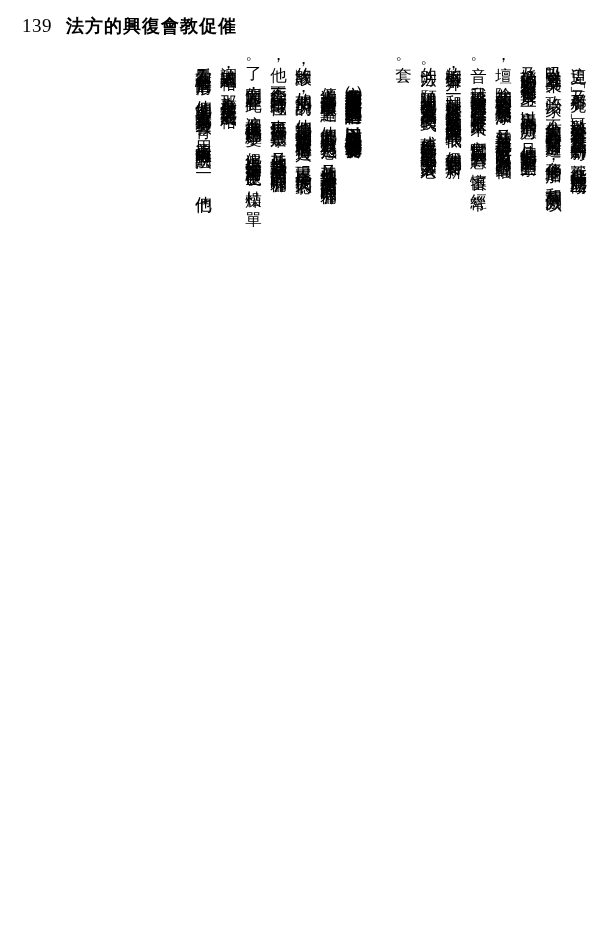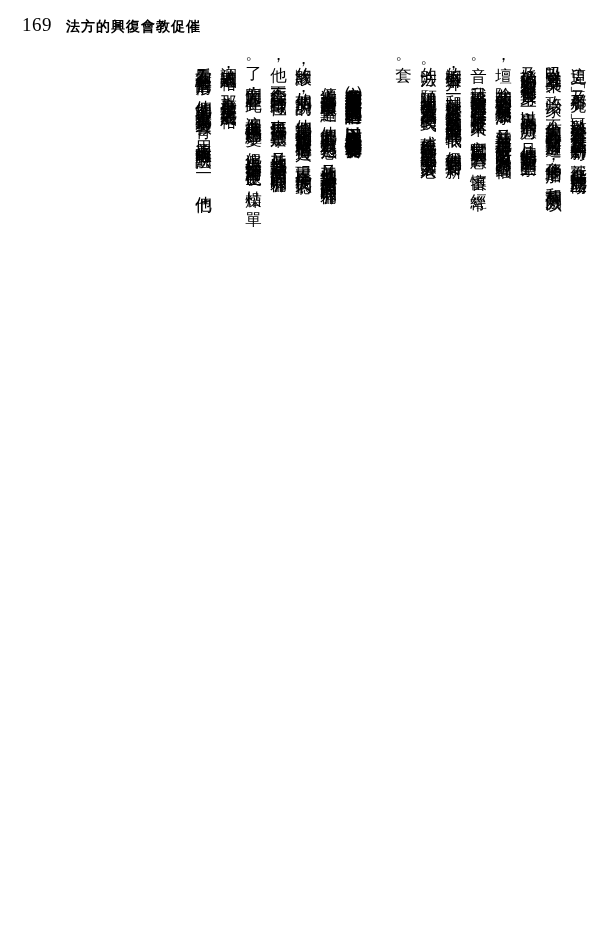--- a/index.html
+++ b/index.html
@@ -32,21 +32,21 @@
     gap: 14px;
     white-space: nowrap;
   }
   .page-number {
     font-family: "Liberation Serif", serif;
     font-size: 19px;
     letter-spacing: 0.5px;
   }
   .running-title {
     font-family: "DejaVu Sans", sans-serif;
-    font-size: 14px;
+    font-size: 18px;
     font-weight: 700;
     letter-spacing: 1px;
   }
 
   
   .body-area {
     position: absolute;
     top: 54px;
     left: 18px;
     right: 14px;
@@ -80,21 +80,21 @@
   .vcol.short {
     
   }
 </style>
 </head>
 <body>
 
 <div class="page">
 
   <div class="header">
-    <span class="page-number">169</span>
+    <span class="page-number">139</span>
     <span class="running-title">法方的興復會教促催</span>
   </div>
 
   <div class="body-area">
     <div class="vcol">這兒！」及「看那兒！」以致於教會若沒有在方法上有足夠的新奇，就不能保持她的立場而</div>
     <div class="vcol">吸引會眾的耳朵。政治家、不信教的人和異教徒對財富加追逐，奢侈的增加，和萬種刺激以</div>
     <div class="vcol">及抵消的影響力加在教會和世人身上，以贏得人們的注意力，且使他們轉離聖所和主的祭</div>
     <div class="vcol">壇，除非我們的心智慧和虔誠愈發加添，並且智慧地採用這種新方法來吸引人歸向基督的福</div>
     <div class="vcol">音。我已說過新奇的東西必須在有需求時才被推介出來；它們當以最大的智慧、審慎、經常</div>
     <div class="vcol">的禱告來引介，和以一種態度來引介它使反對的刺激盡可能地降到最低。但我們絕對需要新</div>

